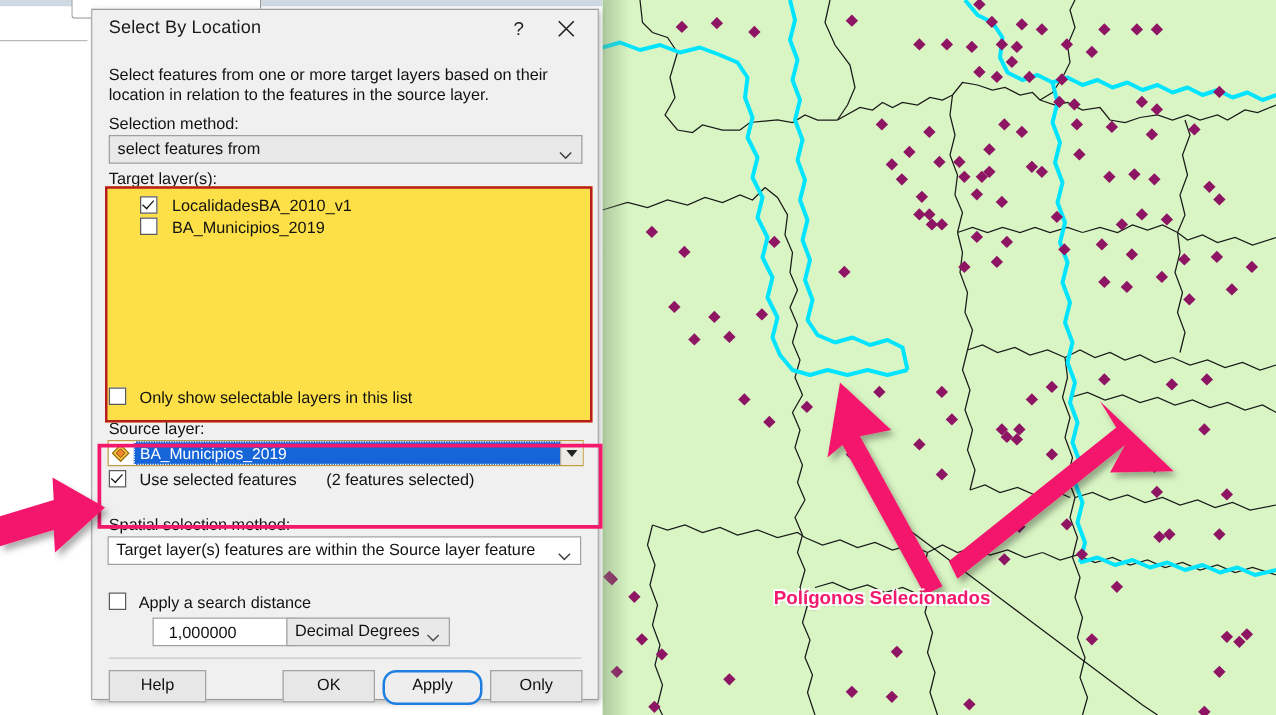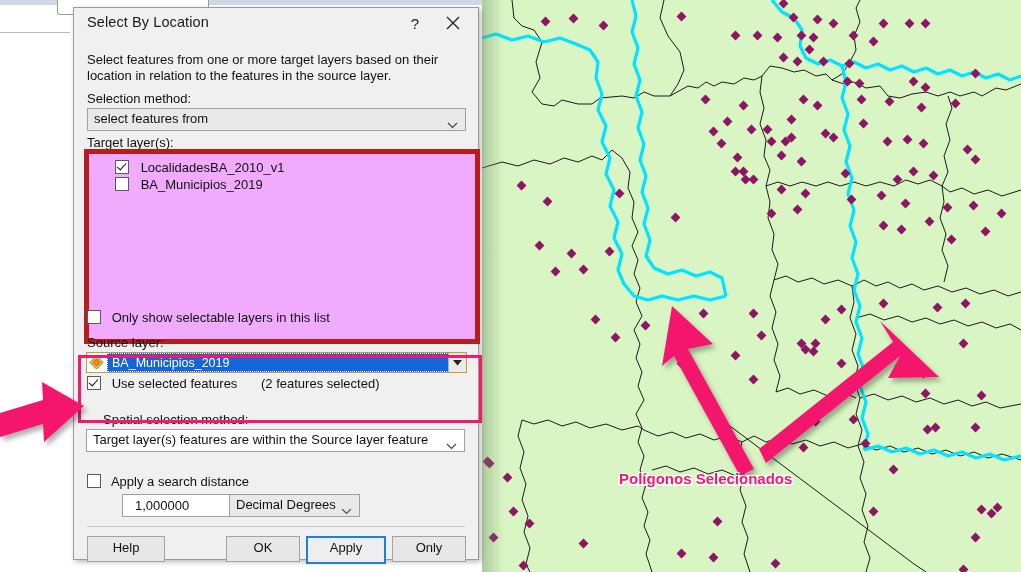--- a/index.html
+++ b/index.html
@@ -36,21 +36,21 @@
   .dlg-body{position:absolute;left:0;top:31px;right:0;bottom:0;background:#f0f0f0;}
 
   .desc{position:absolute;left:13px;top:13px;width:372px;font-size:13px;color:#111;line-height:16px;}
   .lbl{position:absolute;font-size:13px;color:#111;}
 
   .combo{position:absolute;background:#fff;border:1px solid #a0a0a0;height:21px;}
   .combo .txt{position:absolute;left:6px;top:2px;font-size:13px;color:#111;white-space:nowrap;}
   .combo .chev{position:absolute;right:7px;top:6px;}
   .combo.flat{background:#e9e9e9;border:1px solid #a0a0a0;}
 
-  .listbox{position:absolute;left:83px;top:141px;width:386px;height:185px;background:#f0abfc;border:5px solid #b91c1c;}
+  .listbox{position:absolute;left:83px;top:141px;width:386px;height:185px;background:#fde047;border:2px solid #b91c1c;}
   .listrow{position:absolute;left:26px;font-size:13px;color:#111;height:16px;line-height:16px;}
   .cb{display:inline-block;width:12px;height:12px;background:#fff;border:1px solid #5b5b5b;
       vertical-align:-2px;position:relative;}
   .cb.checked::after{content:"";position:absolute;left:3px;top:0px;width:4px;height:8px;
       border:solid #111;border-width:0 1.6px 1.6px 0;transform:rotate(42deg);}
   .cbrow{position:absolute;font-size:13px;color:#111;}
   .cbrow .cb{margin-right:7px;}
 
   
   .redbox{position:absolute;left:78px;top:355px;width:398px;height:62px;
@@ -620,21 +620,21 @@
           </svg>
       </span>
     </div>
 
     <div class="cbrow" style="left:13px;top:368px;">
       <span class="cb checked"></span>
       <span>Use selected features</span>
     </div>
     <div class="lbl" style="left:187px;top:368px;">(2 features selected)</div>
 
-    <div class="lbl" style="left:13px;top:404px;margin-left:16px;">Spatial selection method:</div>
+    <div class="lbl" style="left:13px;top:404px;">Spatial selection method:</div>
     <div class="combo" style="left:12px;top:421px;width:377px;">
       <span class="txt">Target layer(s) features are within the Source layer feature</span>
       <span class="chev">
         <svg width="11" height="7" viewBox="0 0 11 7">
             <path d="M1,1 L5.5,5.5 L10,1" stroke="#444" stroke-width="1.2" fill="none"></path>
           </svg>
       </span>
     </div>
 
     <div class="cbrow" style="left:13px;top:466px;">
@@ -651,21 +651,21 @@
         <svg width="11" height="7" viewBox="0 0 11 7">
             <path d="M1,1 L5.5,5.5 L10,1" stroke="#555" stroke-width="1.2" fill="none"></path>
           </svg>
       </span>
     </div>
 
     <div class="sep" style="top:518px;"></div>
 
     <div class="btn" style="left:13px;top:528px;width:76px;">Help</div>
     <div class="btn" style="left:152px;top:528px;width:72px;">OK</div>
-    <div class="btn focus" style="left:232px;top:528px;width:76px;">Apply</div>
+    <div class="btn focus" style="left:232px;top:528px;width:76px;border-radius:11px;">Apply</div>
     <div class="btn" style="left:318px;top:528px;width:72px;">Only</div>
 
   </div>
 
   <div class="ann-layer">
 
     <div class="redbox"></div>
 
     <svg width="1021" height="572" viewBox="0 0 1021 572" style="position:absolute;left:0;top:0;">
       <defs>

